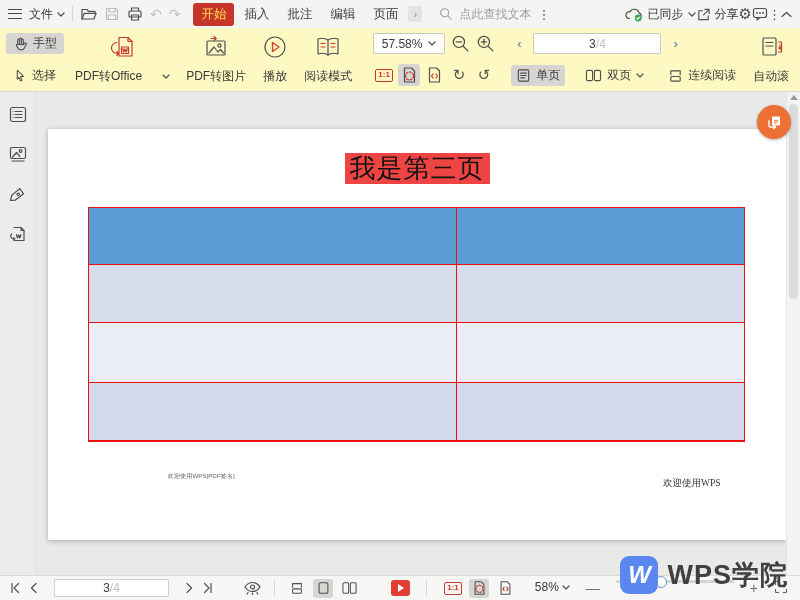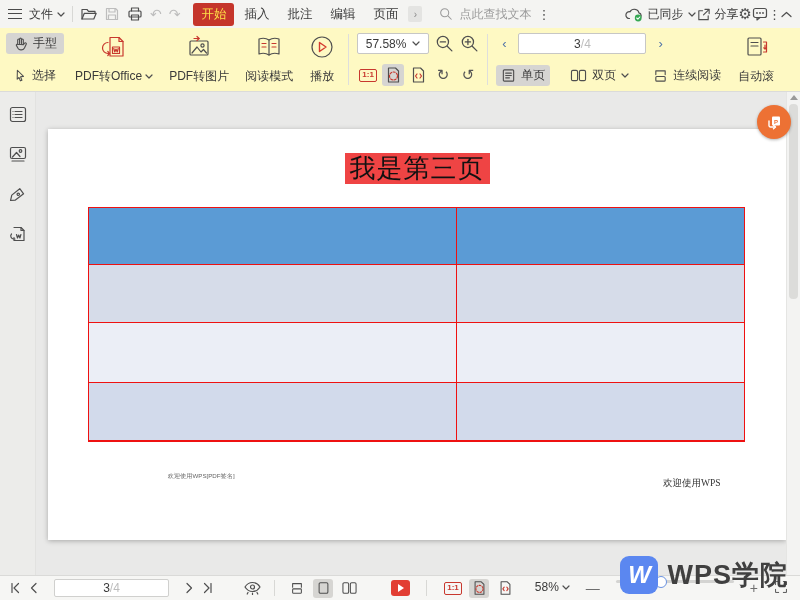--- a/index.html
+++ b/index.html
@@ -22,21 +22,21 @@
 .search{display:flex;align-items:center;gap:6px;margin-left:10px;color:#9b9b9b}
 .dots{color:#8b8b8b;font-size:13px;letter-spacing:0}
 .mright{margin-left:auto;display:flex;align-items:center;gap:0}
 .glyph{font-family:"DejaVu Sans",sans-serif;color:#4f4f4f}
 
 .toolbar{height:64px;background:#fef9c3;border-bottom:1px solid #DBDBD9;display:flex;align-items:stretch;padding:3px 4px;gap:2px;position:relative;z-index:5}
 .stackcol{display:flex;flex-direction:column;justify-content:space-between;padding:2px 2px}
 .tool{display:flex;align-items:center;gap:5px;padding:2px 7px;border-radius:3px;white-space:nowrap}
 .tool.active{background:#D6D5D2}
 .bb{display:flex;flex-direction:column;align-items:center;justify-content:space-between;padding:3px 7px;white-space:nowrap}
-.bb .lbl{display:flex;align-items:center;gap:3px}
+.bb .lbl{display:flex;align-items:center;gap:20px}
 .tsep{width:1px;background:#DEDEDC;margin:3px 4px}
 .zbox{width:72px;height:21px;background:#fff;border:1px solid #C7C7C5;border-radius:2px;display:flex;align-items:center;justify-content:center;gap:6px}
 .zrow{display:flex;align-items:center;gap:6px}
 .irow{display:flex;align-items:center;gap:3px}
 .ibtn{width:22px;height:22px;display:flex;align-items:center;justify-content:center;border-radius:3px}
 .ibtn.active{background:#D6D5D2}
 .oneone{border:1.4px solid #C8382E;border-radius:2px;color:#C8382E;font-size:8px;font-weight:bold;padding:1.5px 2px;line-height:1}
 .pnbox{width:128px;height:21px;background:#fff;border:1px solid #C7C7C5;border-radius:2px;display:flex;align-items:center;justify-content:center}
 .pgray{color:#BDBDBD}
 .navchev{color:#4f73a8;font-size:13px;padding:0 6px}
@@ -189,34 +189,34 @@
     <svg width="26" height="26" viewBox="0 0 26 26">
         <rect class="st" x="4" y="7" width="18" height="14" rx="1"></rect>
         <circle class="st" cx="16.5" cy="11.5" r="1.6"></circle>
         <path class="st" d="M6 19 l5-6 4 5 2.5-2.5 3 3.5"></path>
         <path class="sr" d="M8 4.5 h5"></path>
         <path class="sr" d="M11 2.5 l2.2 2 L11 6.5"></path>
       </svg>
     <span class="lbl">PDF转图片</span>
   </div>
   <div class="bb">
+    <svg width="26" height="26" viewBox="0 0 26 26">
+        <circle class="st" cx="13" cy="13" r="10"></circle>
+        <path d="M10.5 8.5 L17 13 L10.5 17.5 Z" fill="none" stroke="#D43C2F" stroke-width="1.4"></path>
+      </svg>
+    <span class="lbl">播放</span>
+  </div>
+  <div class="bb">
     <svg width="28" height="26" viewBox="0 0 28 26">
         <path class="st" d="M14 6 C11 4 7 4 4 5 V20 c3-1 7-1 10 1 c3-2 7-2 10-1 V5 c-3-1-7-1-10 1 Z"></path>
         <line class="st" x1="14" y1="6" x2="14" y2="21"></line>
         <path class="sr" d="M7 9.5 h4 M7 13 h4"></path>
         <path class="sr" d="M17 9.5 h4 M17 13 h4"></path>
       </svg>
     <span class="lbl">阅读模式</span>
-  </div>
-  <div class="bb">
-    <svg width="26" height="26" viewBox="0 0 26 26">
-        <circle class="st" cx="13" cy="13" r="10"></circle>
-        <path d="M10.5 8.5 L17 13 L10.5 17.5 Z" fill="none" stroke="#D43C2F" stroke-width="1.4"></path>
-      </svg>
-    <span class="lbl">播放</span>
   </div>
   <div class="tsep"></div>
   <div class="stackcol">
     <div class="zrow">
       <div class="zbox">
         <span>57.58%</span>
         <svg class="caret" viewBox="0 0 8 5">
             <polyline class="st" points="1,1 4,4 7,1"></polyline>
           </svg>
       </div>

